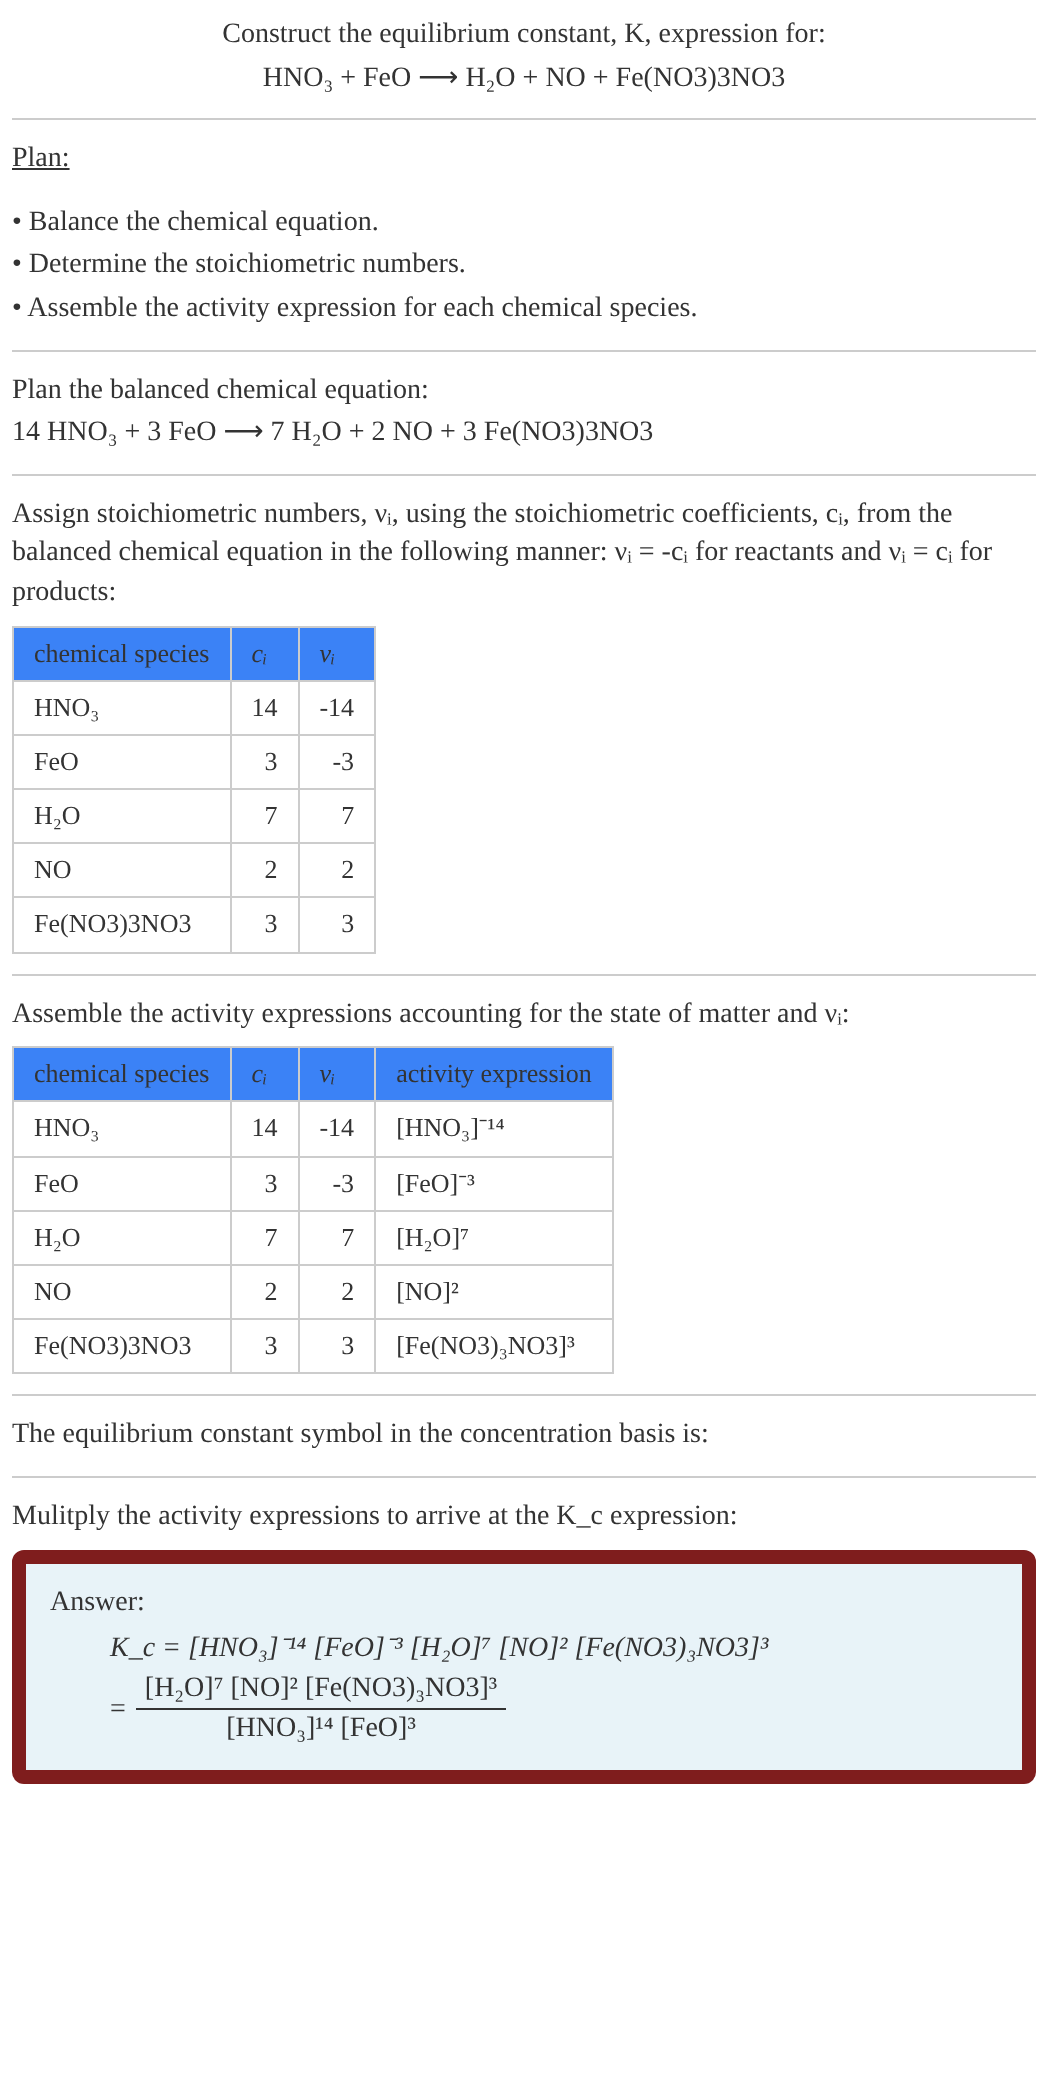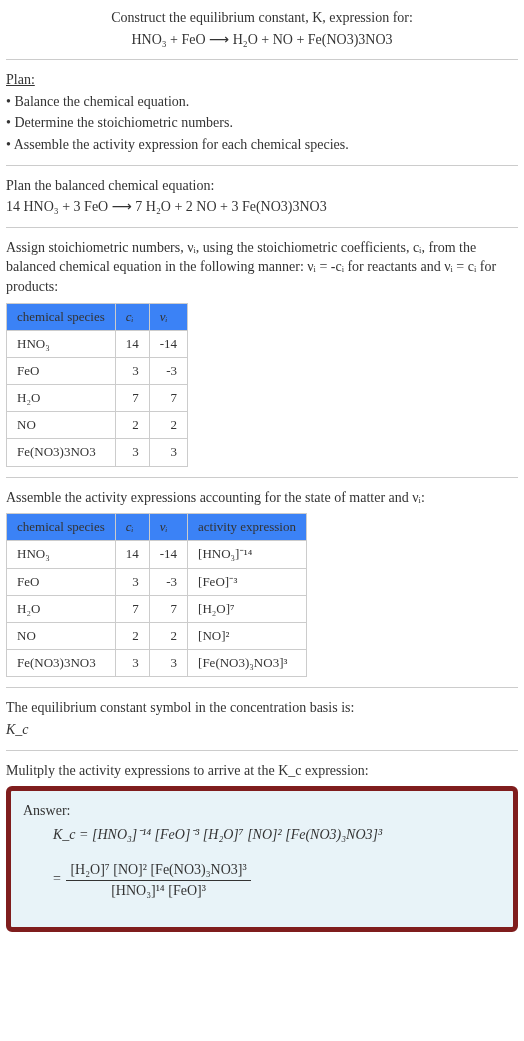--- a/index.html
+++ b/index.html
@@ -13,51 +13,51 @@
     line-height: 1.4;
   }
   .section { margin-bottom: 4px; }
   .intro { margin-bottom: 6px; text-align: center; }
   .intro p { margin-bottom: 2px; }
   hr.sep {
     border: none;
     border-top: 1px solid #ccc;
     margin: 10px 0;
   }
-  .plan-title { margin-bottom: 2px; text-decoration: underline; }
+  .plan-title { margin-bottom: 12px; text-decoration: underline; }
   .bullet-line { margin-bottom: 2px; }
   .text-line { margin-bottom: 2px; }
   table.stoich {
     border-collapse: collapse;
     margin-top: 6px;
     margin-bottom: 6px;
     font-size: 13px;
   }
   table.stoich th, table.stoich td {
     border: 1px solid #ccc;
     padding: 4px 10px;
     text-align: left;
     font-weight: normal;
   }
   table.stoich th { background: #3b82f6; }
   table.stoich td.num { text-align: right; }
   .answer-box {
     background: #e8f3f8;
-    border: 5px solid #7f1d1d;
+    border: 7px solid #7f1d1d;
     border-radius: 6px;
     padding: 10px 12px;
     margin-top: 6px;
   }
   .answer-label { margin-bottom: 4px; }
   .answer-indent { padding-left: 30px; }
   .frac {
     display: inline-block;
     vertical-align: middle;
     text-align: center;
-    margin: 16px 2px;
+    margin: 0 2px;
   }
   .frac .num { display: block; border-bottom: 1px solid #333; padding: 0 4px; }
   .frac .den { display: block; padding: 0 4px; }
   .ital { font-style: italic; }
 </style>
 </head>
 <body>
 
 <div class="section intro">
   <p>Construct the equilibrium constant, K, expression for:</p>
@@ -158,21 +158,20 @@
           <td class="num">3</td>
           <td>[Fe(NO3)₃NO3]³</td>
         </tr>
   </tbody>
     </table>
 </div>
 <hr class="sep">
 
 <div class="section">
   <p class="text-line">The equilibrium constant symbol in the concentration basis is:</p>
-  <p class="text-line ital">K_c</p>
 </div>
 <hr class="sep">
 
 <div class="section">
   <p class="text-line">Mulitply the activity expressions to arrive at the K_c expression:</p>
 </div>
 
 <div class="answer-box">
   <p class="answer-label">Answer:</p>
   <div class="answer-indent">

